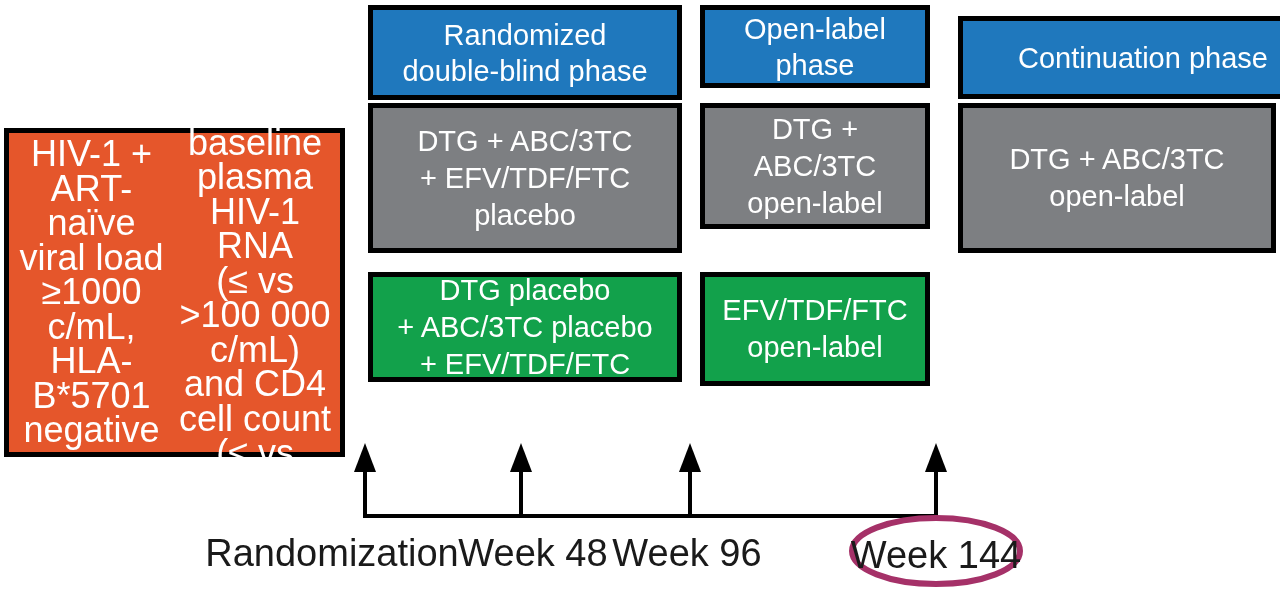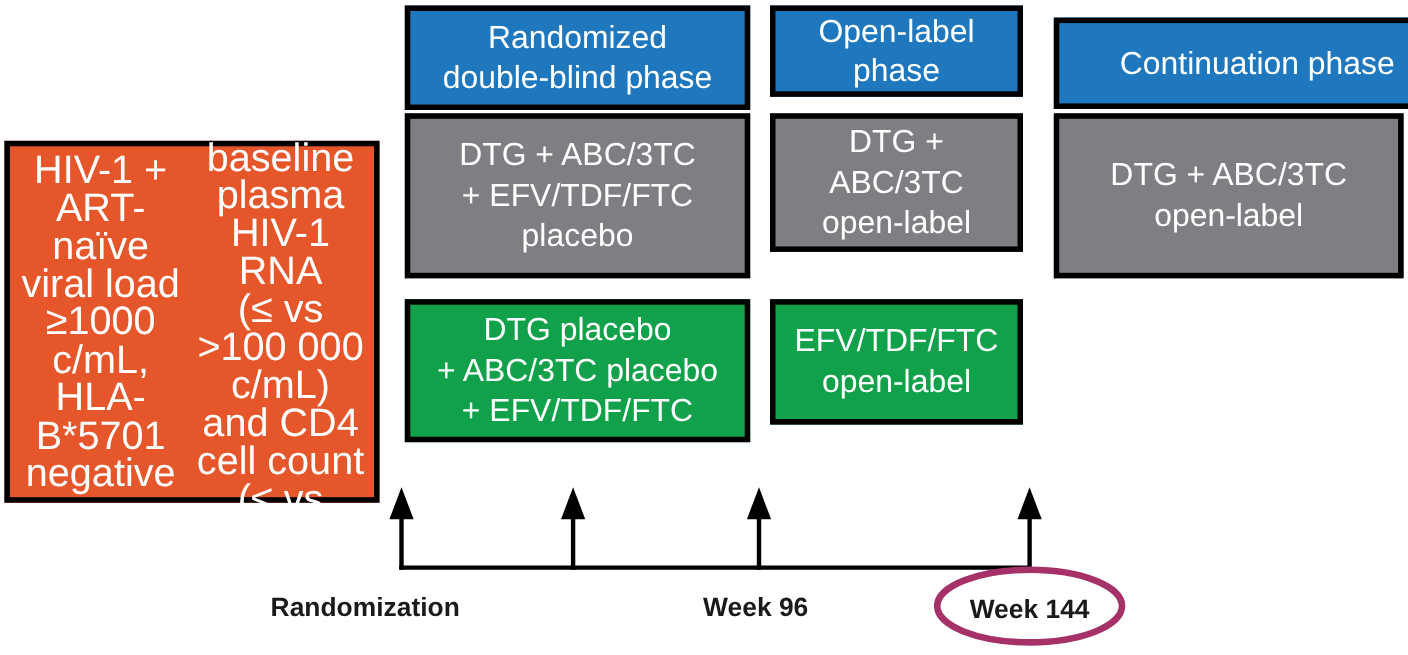--- a/index.html
+++ b/index.html
@@ -16,22 +16,22 @@
   .phase{background:#1F78BD;font-size:29px;line-height:36px;}
   .arm-gray{background:#7D7F82;font-size:29px;line-height:37px;}
   .arm-green{background:#12A14B;font-size:29px;line-height:37px;}
   .screening-box{
     background:#E5562B;font-size:36px;line-height:34.5px;
     flex-direction:row;justify-content:center;padding:4px 2px;
   }
   .screening-box .para{white-space:pre-line;display:block;width:100%;}
   .screening-box .para + .para{margin-top:11px;}
   .tl-label{
-    position:absolute;color:#1A1A1A;font-size:24px;line-height:30px;
-    transform:translateX(-50%);white-space:nowrap;font-weight:bold;
+    position:absolute;color:#1A1A1A;font-size:38px;line-height:30px;
+    transform:translateX(-50%);white-space:nowrap;
   }
   svg{position:absolute;left:0;top:0;}
 </style>
 </head>
 <body>
 
 <div id="canvas">
 
   <div class="box phase" style="left:368px;top:5px;width:314px;height:95px">
     <span class="lines">Randomized
@@ -64,21 +64,21 @@
   <div class="box arm-gray" style="left:700px;top:103px;width:230px;height:126px">
     <span class="lines">DTG +
 ABC/3TC
 open-label</span>
   </div>
   <div class="box arm-gray" style="left:958px;top:103px;width:318px;height:150px">
     <span class="lines">DTG + ABC/3TC
 open-label</span>
   </div>
 
-  <div class="box arm-green" style="left:368px;top:272px;width:314px;height:130px">
+  <div class="box arm-green" style="left:368px;top:272px;width:314px;height:110px">
     <span class="lines">DTG placebo
 + ABC/3TC placebo
 + EFV/TDF/FTC</span>
   </div>
   <div class="box arm-green" style="left:700px;top:272px;width:230px;height:114px">
     <span class="lines">EFV/TDF/FTC
 open-label</span>
   </div>
 
   <svg width="1280" height="595" viewBox="0 0 1280 595" aria-hidden="true">
@@ -102,16 +102,17 @@
 
     <g>
       <line x1="936" y1="518" x2="936" y2="468" stroke="#000000" stroke-width="4"></line>
       <polygon points="936,443 925,472 947,472" fill="#000000"></polygon>
     </g>
 
     <ellipse cx="936" cy="551" rx="84" ry="33" fill="none" stroke="#A53168" stroke-width="6"></ellipse>
   </svg>
 
   <div class="tl-label" style="left:332px;top:538px">Randomization</div>
+  <div class="tl-label" style="left:533px;top:538px">Week 48</div>
   <div class="tl-label" style="left:687px;top:538px">Week 96</div>
   <div class="tl-label" style="left:936px;top:540px">Week 144</div>
 
 </div>
 
 </body></html>

